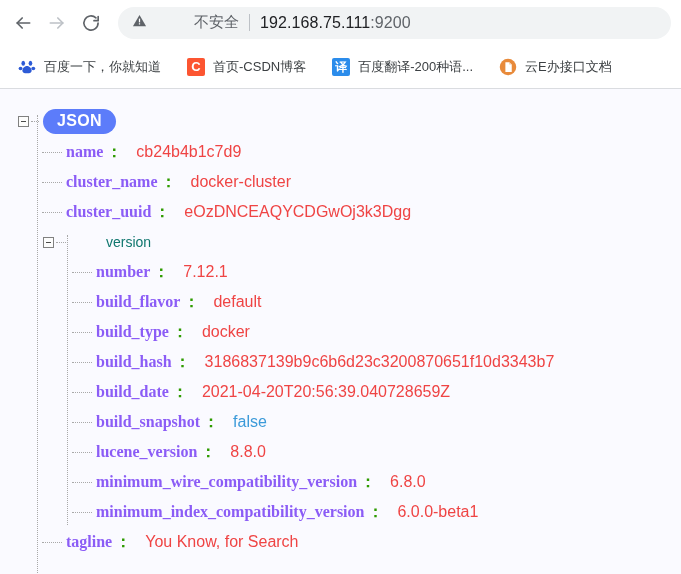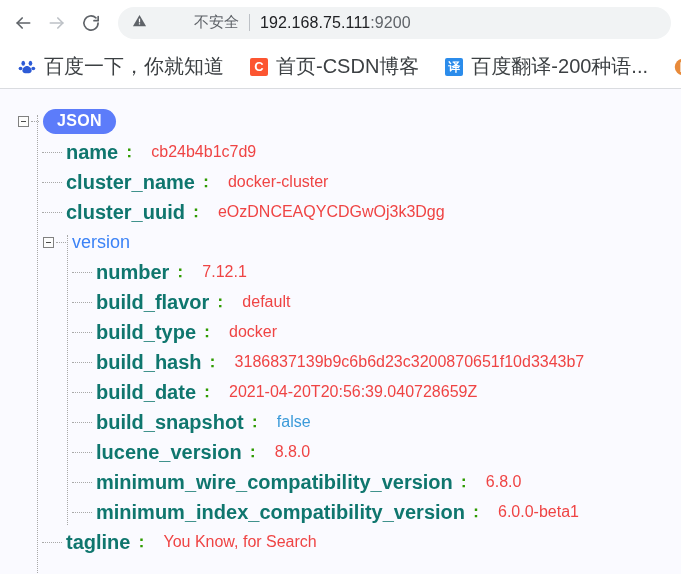--- a/index.html
+++ b/index.html
@@ -86,21 +86,21 @@
     display: flex;
     align-items: center;
     height: 28px;
     padding: 0 6px;
     margin-right: 14px;
     border-radius: 4px;
     flex: 0 0 auto;
     white-space: nowrap;
   }
   .bookmark .bm-label {
-    font-size: 20px;
+    font-size: 13px;
     color: #3c4043;
     margin-left: 8px;
   }
   .bm-icon {
     width: 18px; height: 18px;
     flex: 0 0 auto;
     display: flex; align-items: center; justify-content: center;
     border-radius: 2px;
     font-size: 13px;
     font-weight: bold;
@@ -180,42 +180,44 @@
     font-size: 16px;
     font-weight: bold;
     padding: 4px 14px 5px 14px;
     border-radius: 13px;
     line-height: 1;
     display: inline-block;
     letter-spacing: 0.3px;
   }
 
   .k {
-    color: #0f766e;
+    color: #8b5cf6;
     font-weight: bold;
-    font-size: 20px;
+    font-size: 16px;
+    font-family: Liberation Serif, serif;
   }
   .colon {
     color: #2e9b00;
     font-weight: bold;
     font-size: 16px;
     margin-left: 3px;
   }
   .v {
     color: #ef4444;
     font-size: 16px;
     margin-left: 14px;
   }
   .v.bool {
     color: #3b9ad9;
     margin-left: 14px;
   }
   .objlabel {
-    color: #3b82f6;
-    font-size: 18px;
+    color: #0f766e;
+    font-size: 14px;
+    margin-left: 34px;
   }
 </style>
 </head>
 <body>
 
 <div id="browser-chrome">
 
   <div id="toolbar">
 
     <div class="nav-btn">

